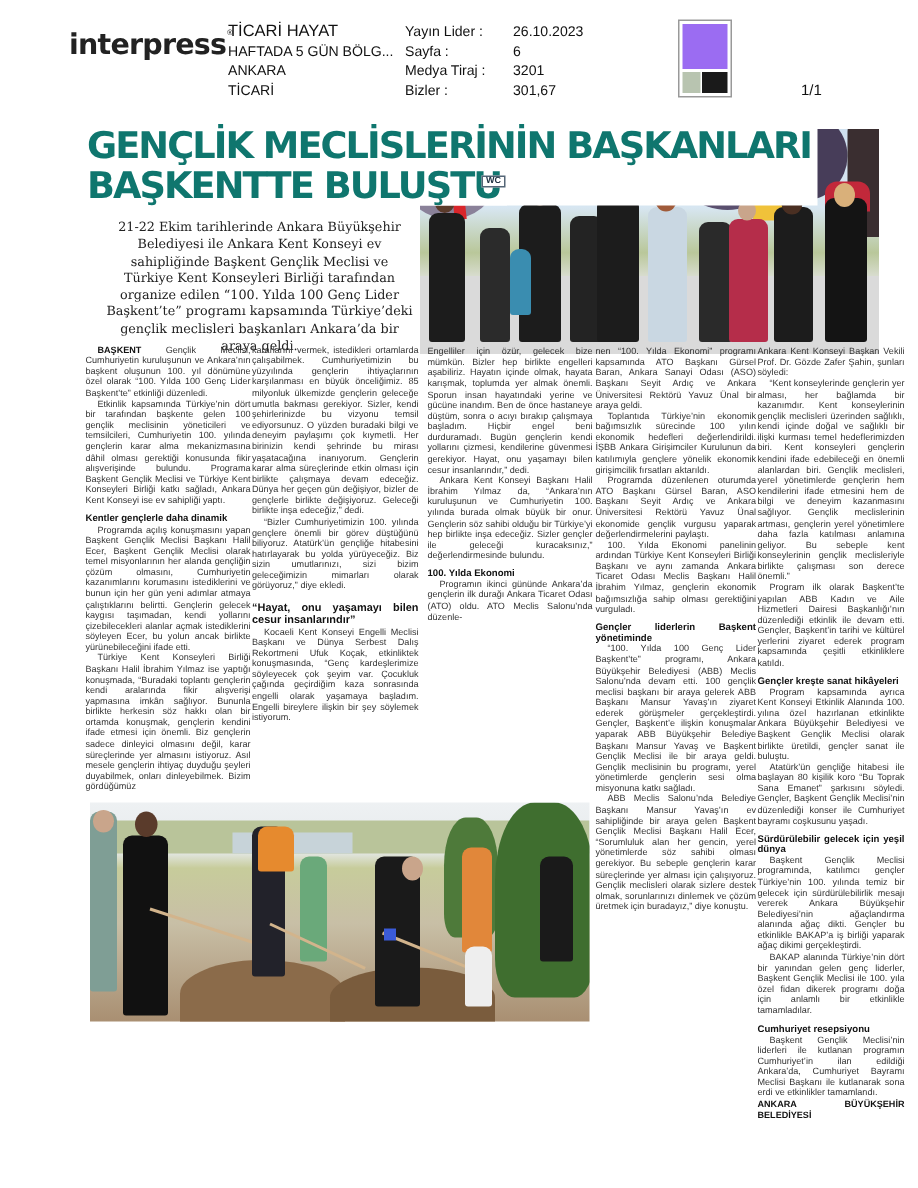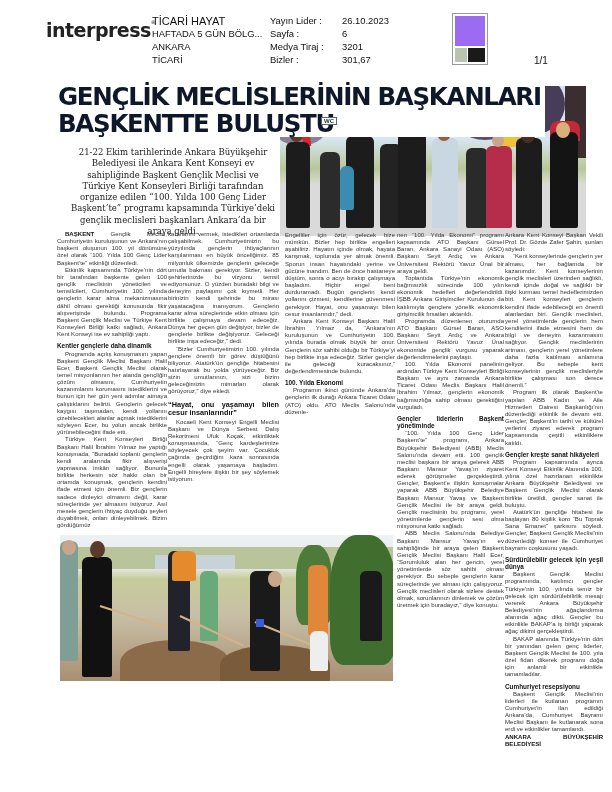--- a/index.html
+++ b/index.html
@@ -15,21 +15,21 @@
   .meta .row { display: flex; }
   .meta .lbl { width: 72px; }
   .thumb { position: absolute; left: 452px; top: 13px; width: 36px; width: 36px; height: 52px; border: 1px solid #999; background: #fff; padding: 2px; }
   .thumb .top { width: 100%; height: 30px; background: #9b6cf2; }
   .thumb .bot { display: flex; height: 14px; margin-top: 2px; gap: 1px; }
   .thumb .bot span:first-child { flex: 1; background: #b8c4b0; }
   .thumb .bot span:last-child { flex: 1.4; background: #1a1a1a; }
   .pagecount { position: absolute; left: 534px; top: 15px; font-size: 10px; margin-top: 40px; }
 
   
-  .headline { position: absolute; left: 58px; top: 83px; font-family: "DejaVu Sans", sans-serif; font-weight: bold; font-size: 24.5px; line-height: 27px; letter-spacing: -1.3px; color: #0f172a; z-index: 2; background: #fff; padding-right: 4px; }
+  .headline { position: absolute; left: 58px; top: 83px; font-family: "DejaVu Sans", sans-serif; font-weight: bold; font-size: 24.5px; line-height: 27px; letter-spacing: -1.3px; color: #0f766e; z-index: 2; background: #fff; padding-right: 4px; }
   .headline .l2 { display: inline-block; background: #fff; padding-right: 4px; }
 
   
   .photo-top { position: absolute; left: 280px; top: 86px; width: 306px; height: 150px; overflow: hidden; background: linear-gradient(#cfe0ef 0%, #d7e6f1 35%, #b9c79a 55%, #e6e6e6 70%, #ececec 100%); }
   .tree { position: absolute; border-radius: 50%; background: #7b6d91; }
   .person { position: absolute; bottom: 8px; border-radius: 6px 6px 2px 2px; background: #1c1c1c; }
   .head { position: absolute; border-radius: 50%; background: #c9a58b; }
   .wc-sign { position: absolute; left: 321px; top: 117px; font-size: 6px; font-weight: bold; background: #fff; color: #234; padding: 0 2px; border: 1px solid #567; z-index: 3; }
 
   

